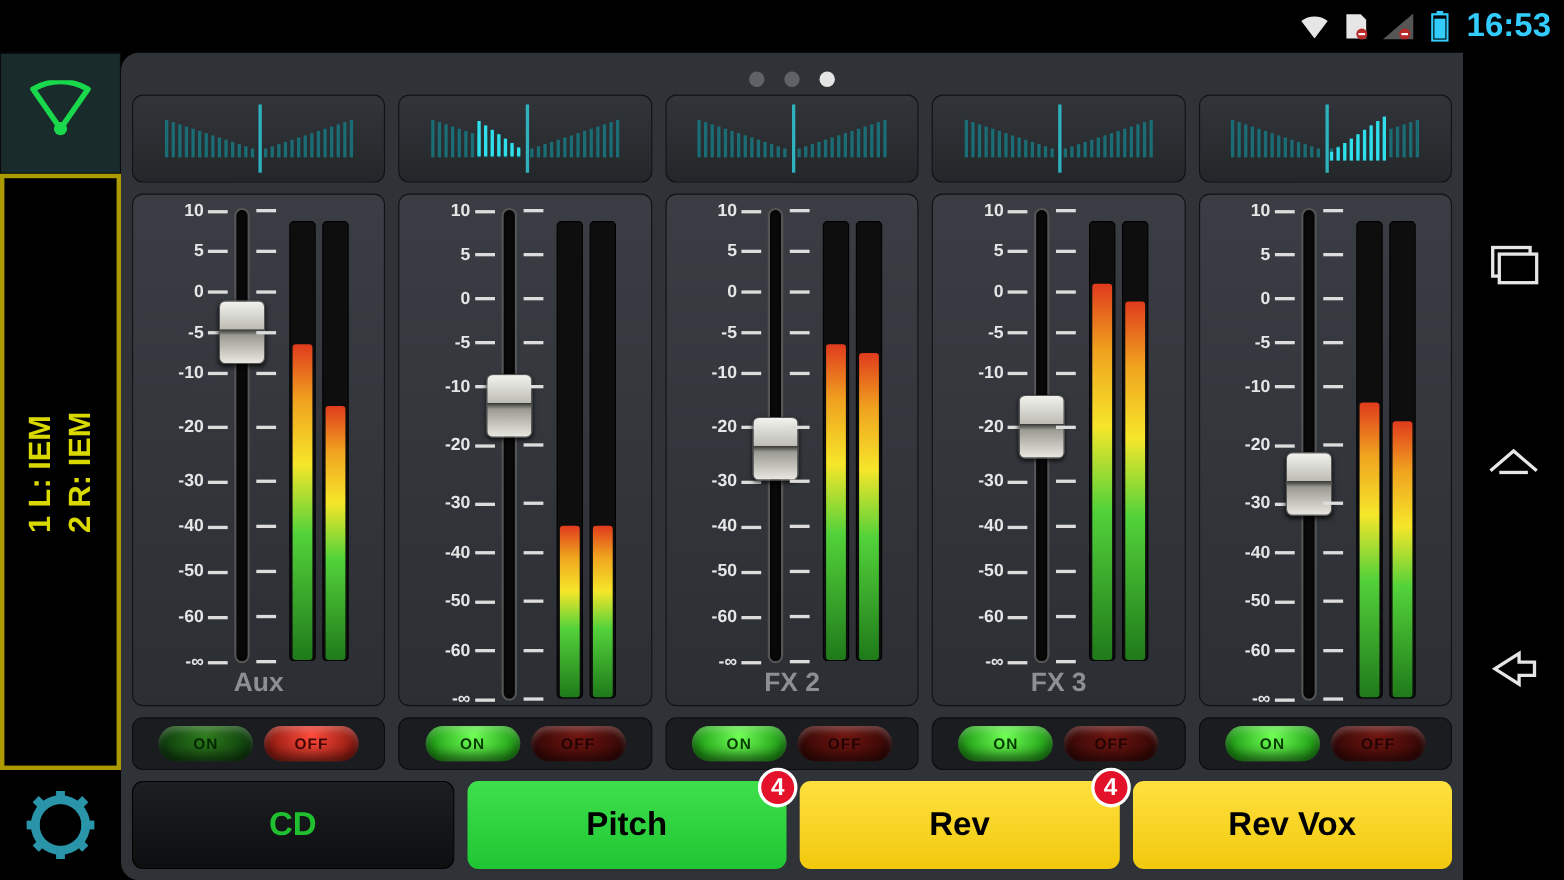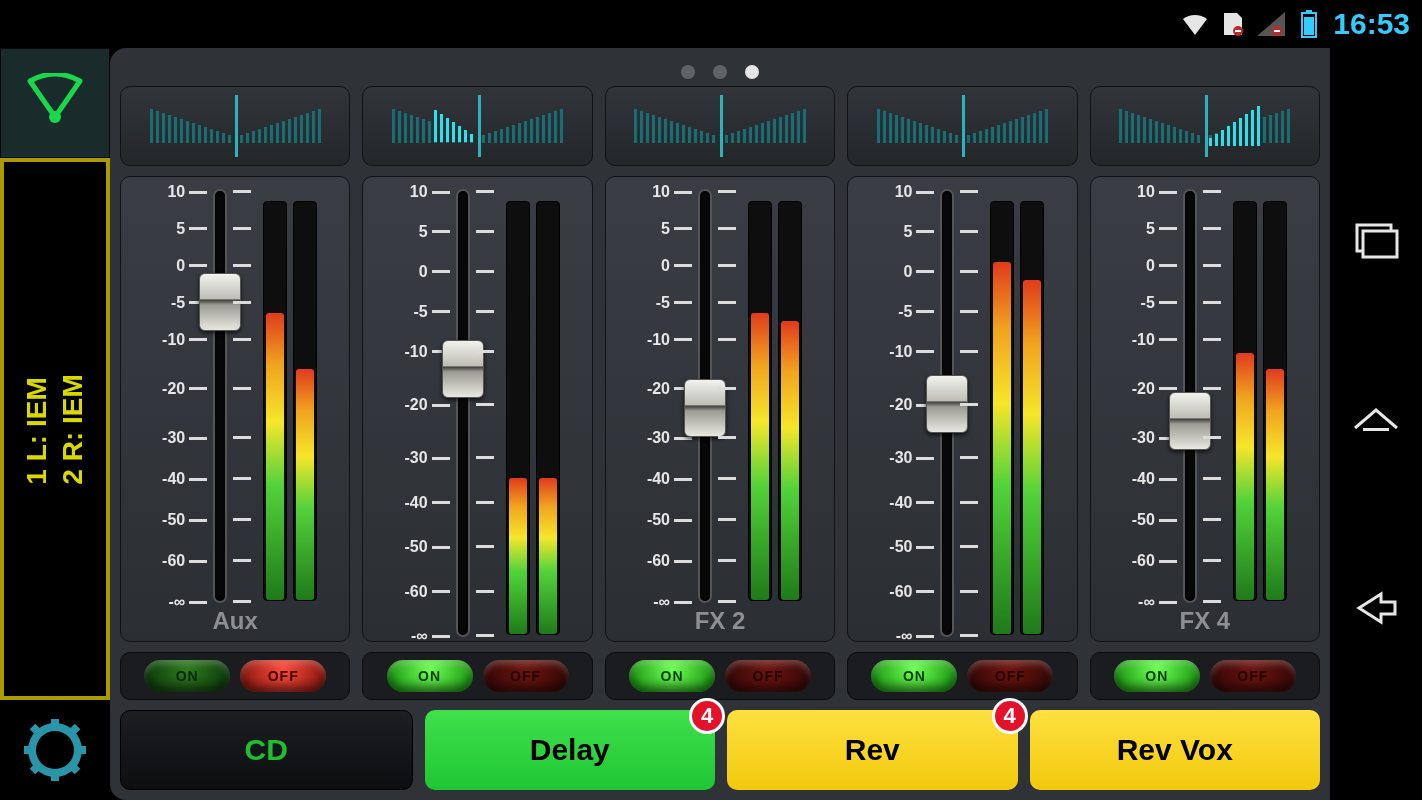--- a/index.html
+++ b/index.html
@@ -604,20 +604,21 @@
                 </div>
                 <div class="meter-pair" style="height: 100%;">
                   <div class="meter" style="height: 100%;">
                     <div class="bar" style="height: 86%;"></div>
                   </div>
                   <div class="meter" style="height: 100%;">
                     <div class="bar" style="height: 82%;"></div>
                   </div>
                 </div>
               </div>
+              <div class="ch-label">FX 3</div>
             </div>
             <div class="onoff">
               <div class="pill on">ON</div>
               <div class="pill off dim">OFF</div>
             </div>
           </div>
           <div class="channel">
             <div class="pan">
               <div class="bars" style="right: 52%;">
                 <span style="height: 34px;"></span>
@@ -730,35 +731,34 @@
                 </div>
                 <div class="meter-pair" style="height: 100%;">
                   <div class="meter" style="height: 100%;">
                     <div class="bar" style="height: 62%;"></div>
                   </div>
                   <div class="meter" style="height: 100%;">
                     <div class="bar" style="height: 58%;"></div>
                   </div>
                 </div>
               </div>
-              <div class="ch-label">FX 4</div>
             </div>
             <div class="onoff">
               <div class="pill on">ON</div>
               <div class="pill off dim">OFF</div>
             </div>
           </div>
         </div>
 
       <div class="btn-row" id="btnrow">
           <div class="big-btn black">
             <span>CD</span>
           </div>
           <div class="big-btn green">
-            <span>Delay</span>
+            <span>Pitch</span>
             <div class="badge">4</div>
           </div>
           <div class="big-btn yellow">
             <span>Rev</span>
             <div class="badge">4</div>
           </div>
           <div class="big-btn yellow">
             <span>Rev Vox</span>
           </div>
         </div>

